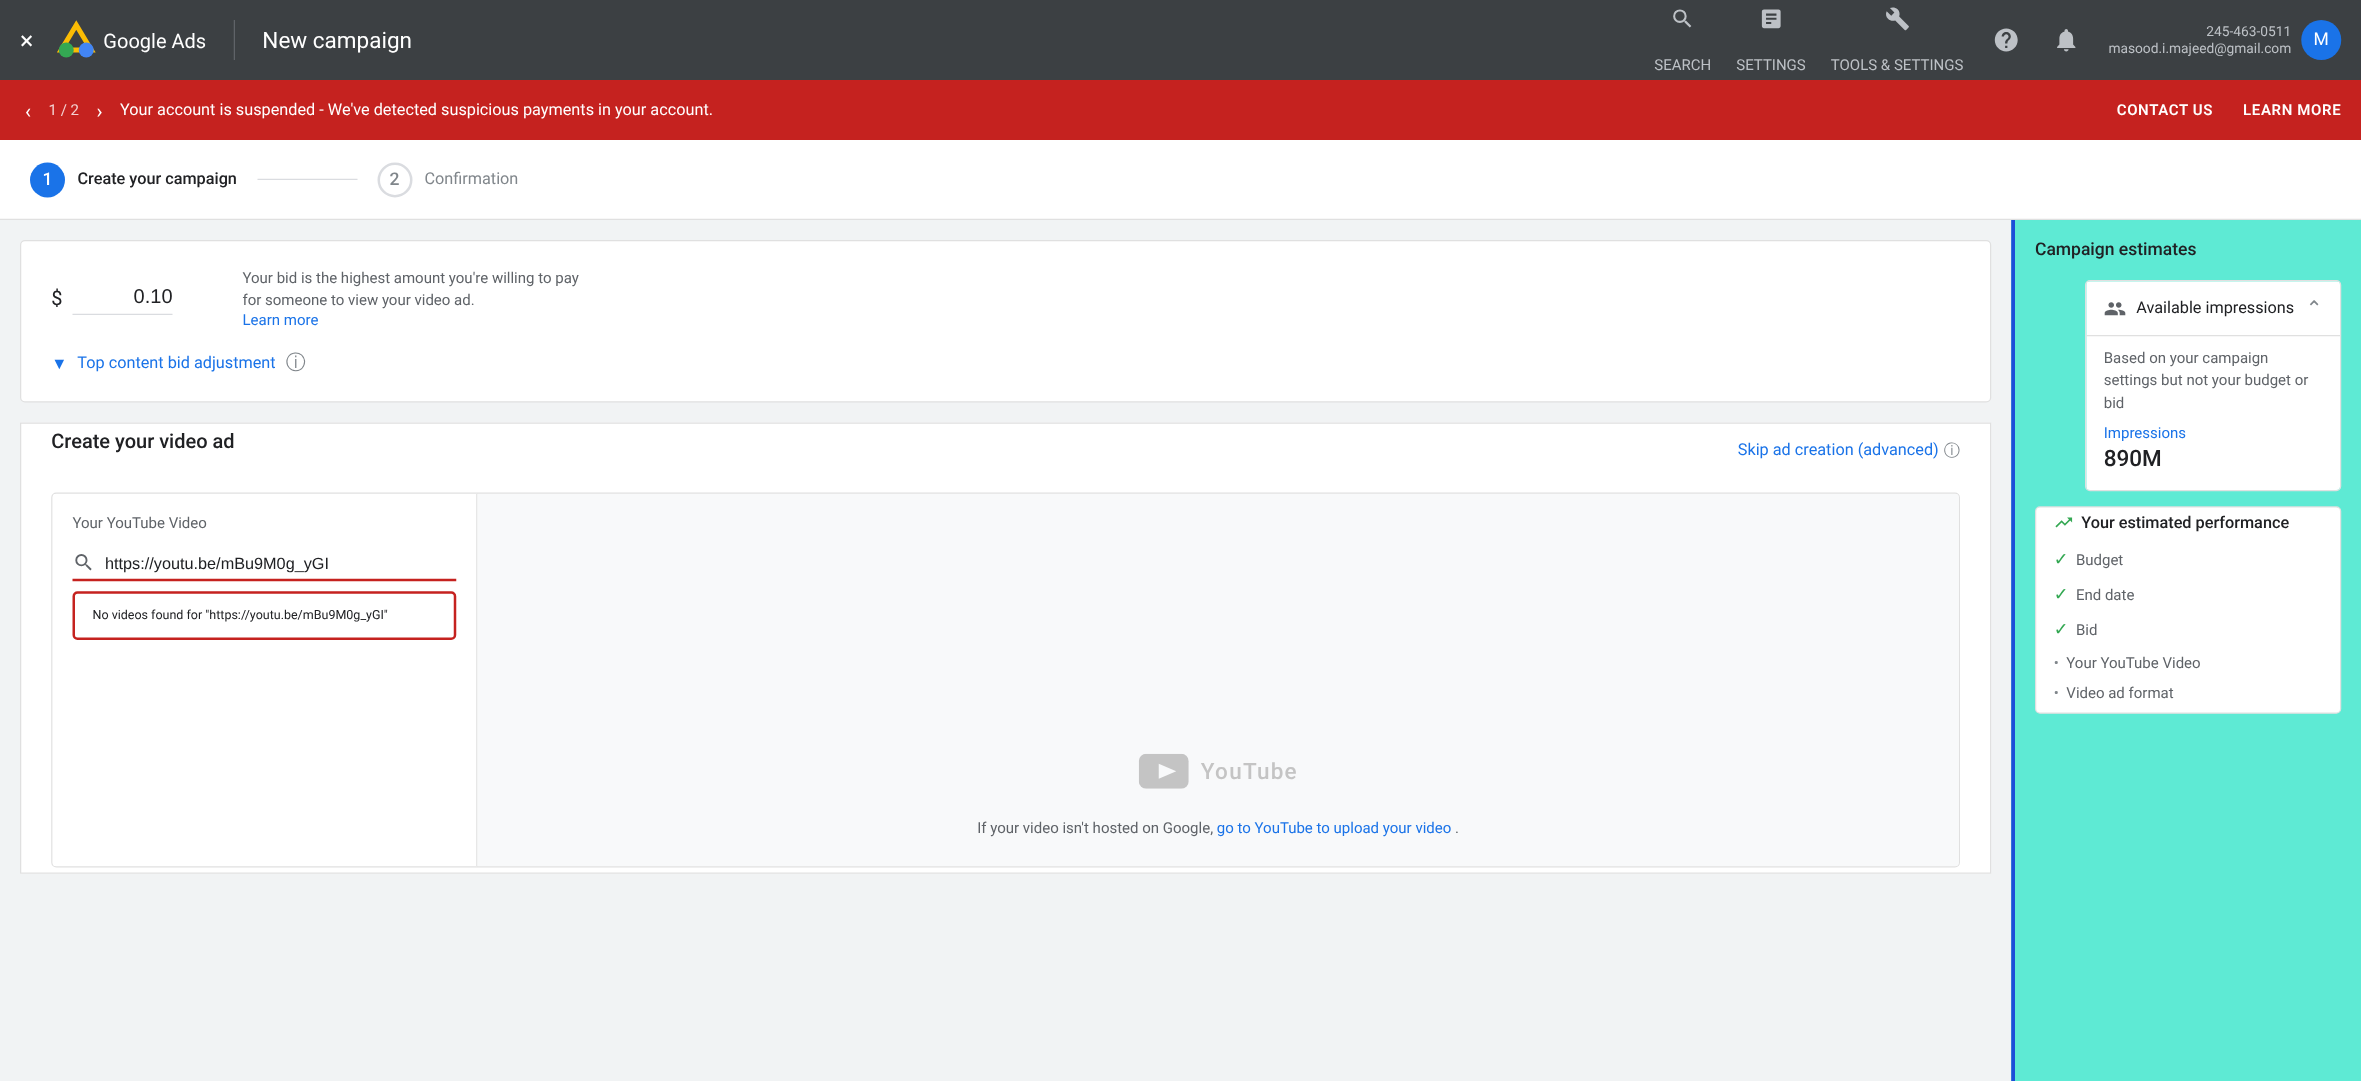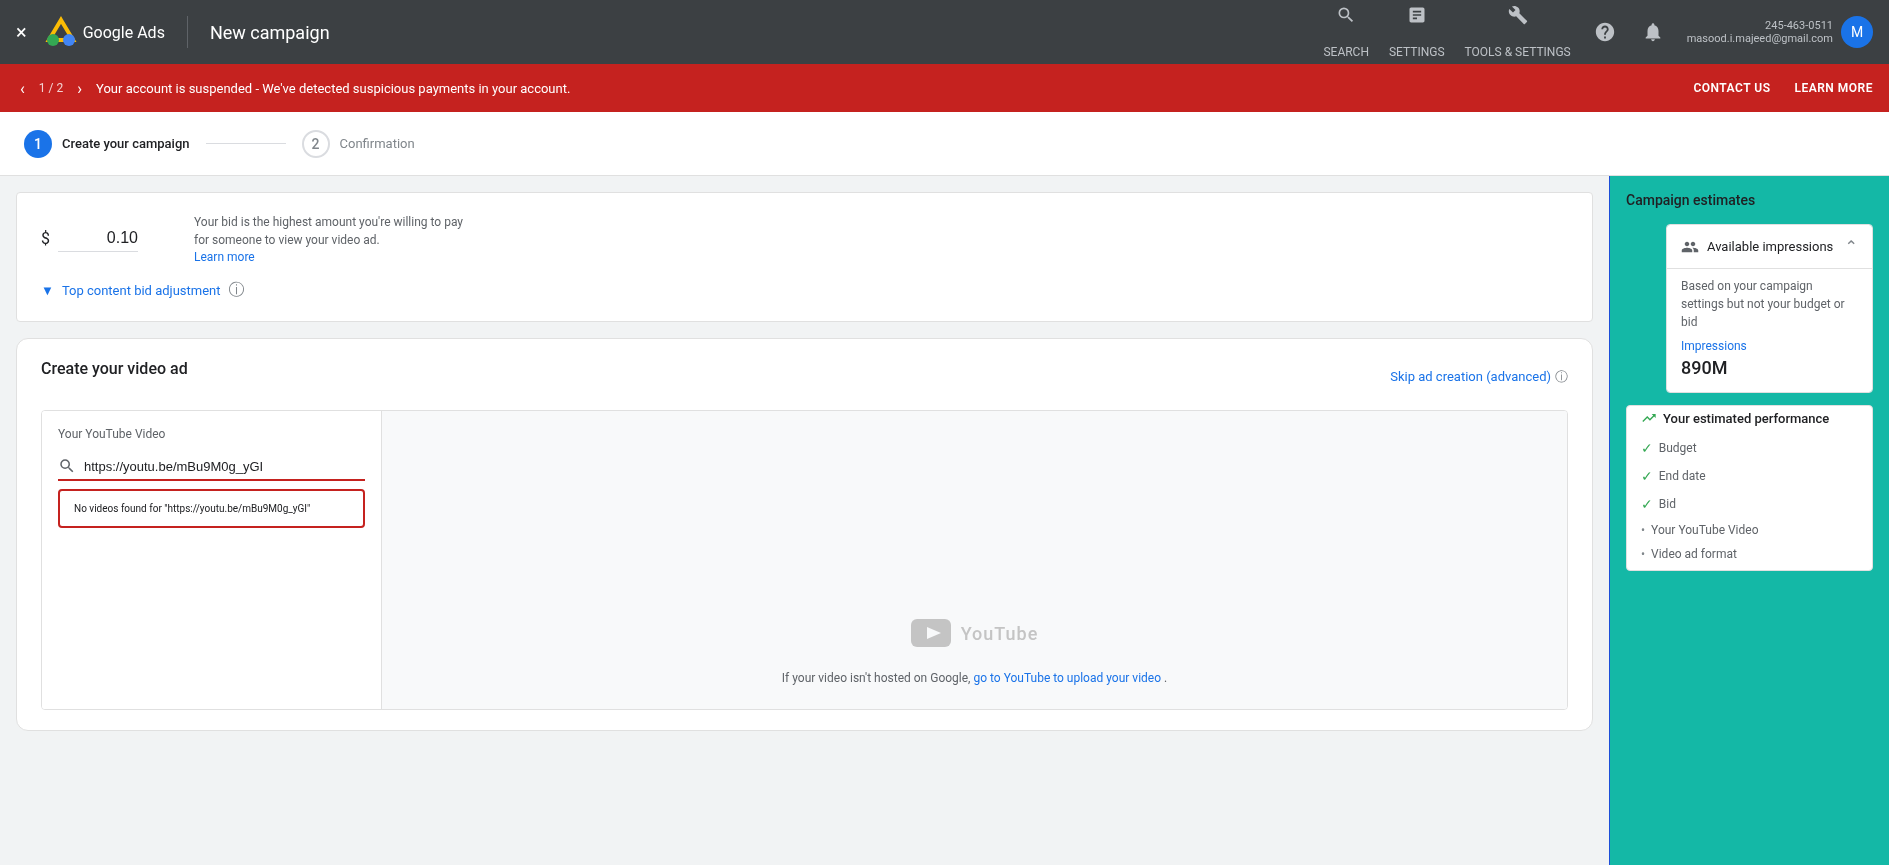--- a/index.html
+++ b/index.html
@@ -195,22 +195,22 @@
     }
     .main-content {
       flex: 1;
       overflow-y: auto;
       padding: 0;
       background: #f1f3f4;
     }
     .sidebar {
       width: 280px;
       min-width: 280px;
-      background: #14b8a6;
-      border-left: 1px solid #1d4ed8;
+      background: #5eead4;
+      border-left: 3px solid #1d4ed8;
       padding: 16px;
       overflow-y: auto;
     }
 
     
     .bid-section {
       background: #fff;
       margin: 16px;
       padding: 20px 24px;
       border-radius: 4px;
@@ -268,22 +268,22 @@
     .help-icon {
       color: #80868b;
       font-size: 16px;
       cursor: pointer;
     }
 
     
     .video-section {
       background: #fff;
       margin: 0 16px 16px 16px;
-      padding: 20px 24px;
-      border-radius: 12px;
+      padding: 4px 24px;
+      border-radius: 0;
       border: 1px solid #e0e0e0;
     }
     .section-title {
       font-size: 16px;
       font-weight: 500;
       color: #202124;
       margin-bottom: 16px;
     }
     .section-header {
       display: flex;

